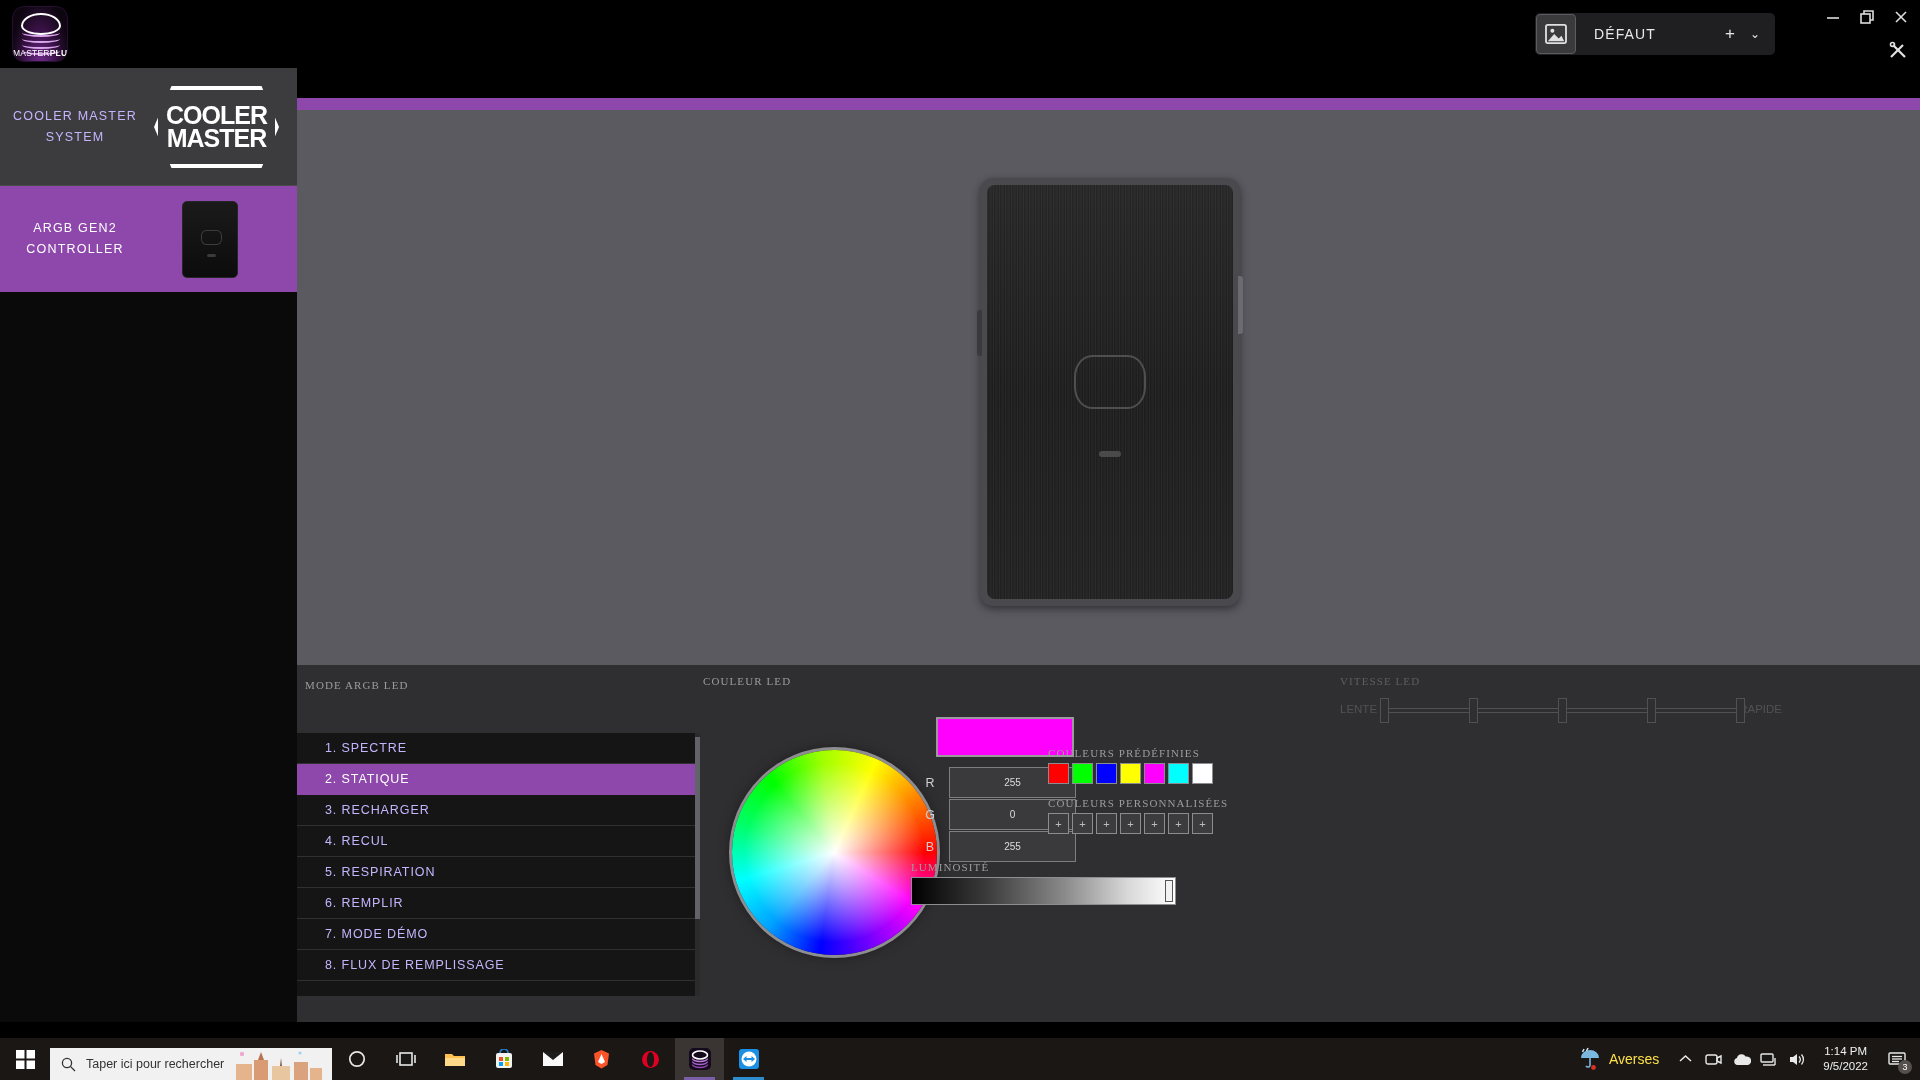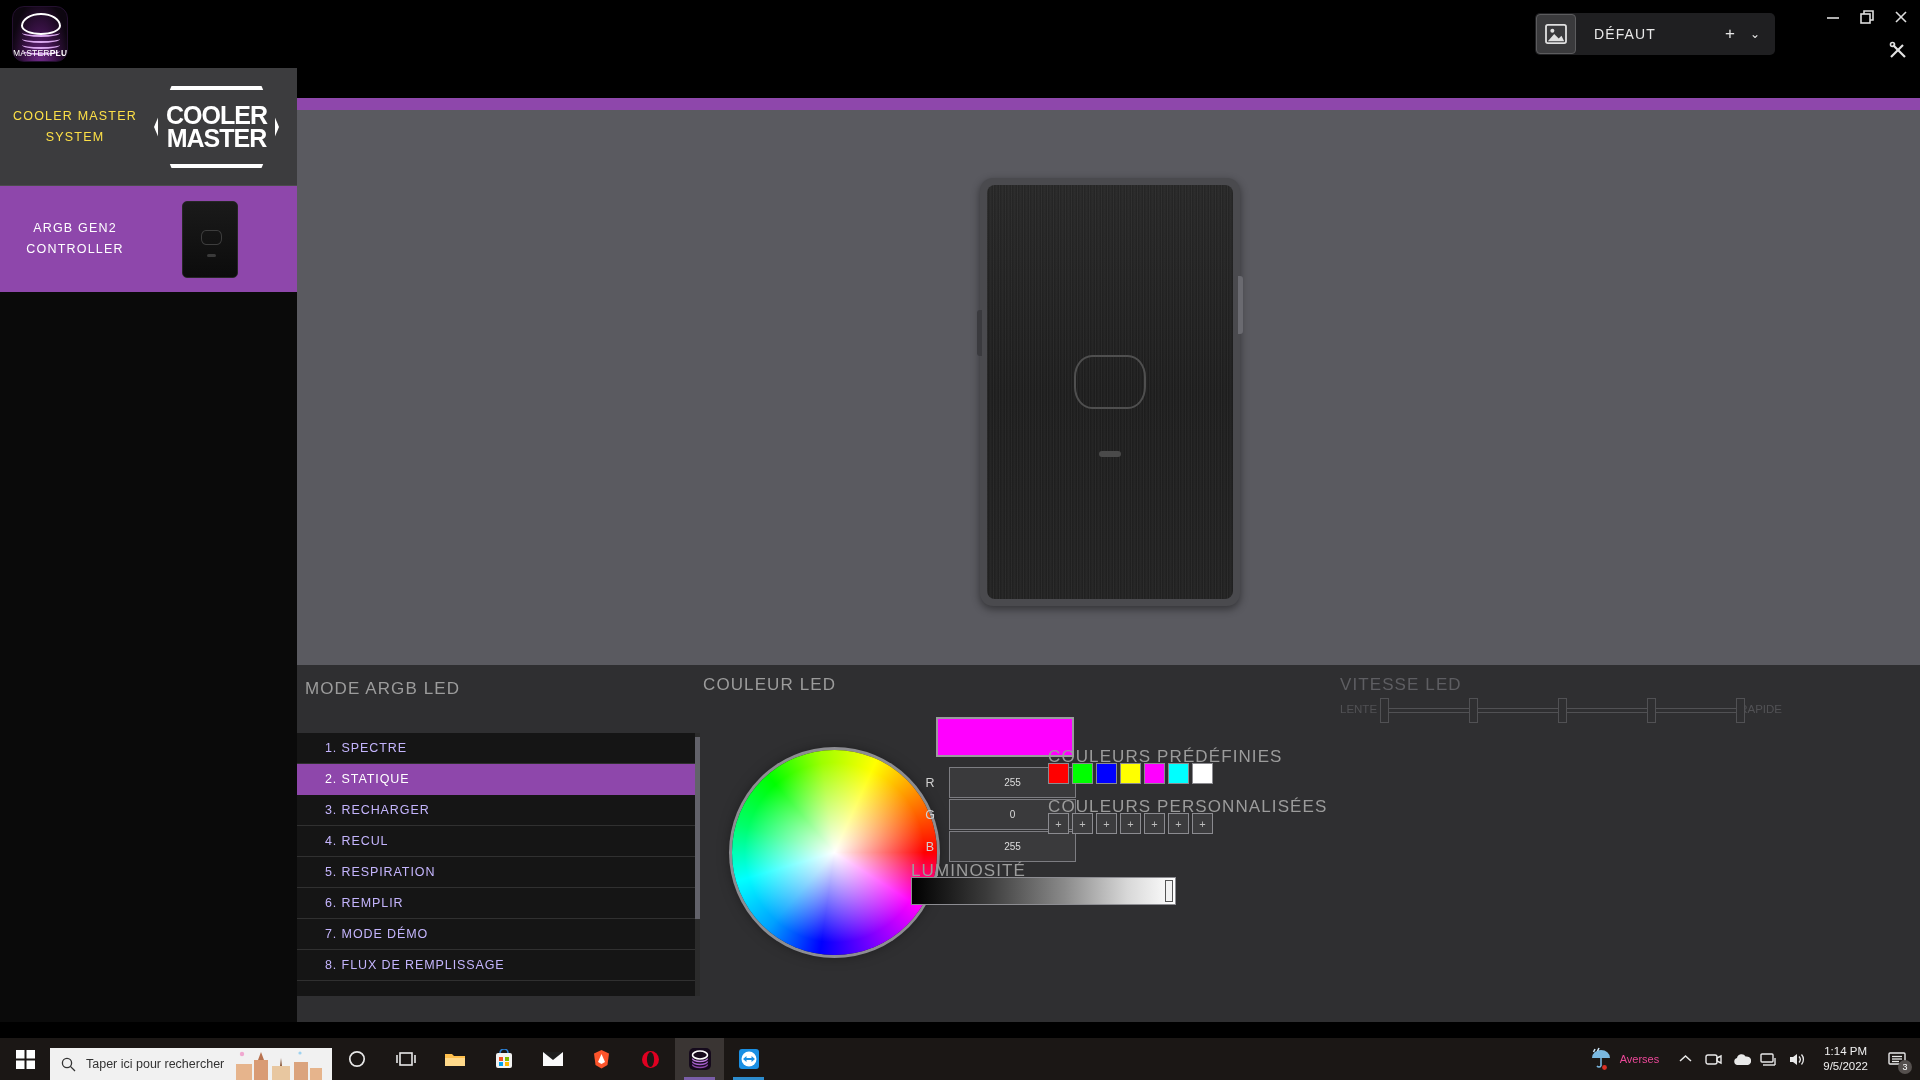--- a/index.html
+++ b/index.html
@@ -32,21 +32,21 @@
   #winctrls { position:absolute; right:10px; top:8px; display:flex; gap:16px; align-items:center; }
   .wc { width:18px; height:18px; position:relative; cursor:pointer; }
   .wc svg { position:absolute; left:0; top:0; }
   #tools-btn { position:absolute; right:12px; top:40px; width:20px; height:20px; cursor:pointer; }
 
   
   #sidebar { position:absolute; left:0; top:68px; width:297px; height:954px; background:#0a0a0a; }
   #sys-card { position:relative; height:118px; background:#3c3c3e; border-bottom:1px solid #4b4b4d;
               display:flex; align-items:center; }
   #sys-label { width:150px; text-align:center; font-size:12.5px; line-height:21px; letter-spacing:1.2px;
-               color:#fde047; font-family:"Liberation Sans Narrow","Liberation Sans",sans-serif; }
+               color:#c4b5fd; font-family:"Liberation Sans Narrow","Liberation Sans",sans-serif; }
   #cm-logo { position:absolute; right:18px; top:18px; width:125px; height:82px; }
   #cm-logo .hex { position:absolute; inset:0; border:4px solid #fff;
                   clip-path:polygon(14% 0%,86% 0%,100% 50%,86% 100%,14% 100%,0% 50%);
                   background:transparent; }
   #cm-logo .txt { position:absolute; inset:0; display:flex; flex-direction:column; align-items:center;
                   justify-content:center; color:#fff; font-weight:800; line-height:.92;
                   font-family:"Liberation Sans Narrow","Liberation Sans",sans-serif; }
   #cm-logo .txt span:nth-child(1){ font-size:25px; letter-spacing:-1px; }
   #cm-logo .txt span:nth-child(2){ font-size:25px; letter-spacing:-1px; }
 
@@ -77,22 +77,22 @@
                 linear-gradient(180deg,#262626 0%,#1d1d1d 50%,#212121 100%); }
   #dev-face .hexbig { position:absolute; left:50%; top:170px; transform:translateX(-50%);
                       width:72px; height:54px; border:2px solid #4f4f4f; border-radius:18px/22px; }
   #dev-face .dashbig { position:absolute; left:50%; top:266px; transform:translateX(-50%);
                        width:22px; height:6px; background:#4a4a4a; border-radius:3px; }
   #dev-left-nub { position:absolute; left:-3px; top:132px; width:5px; height:46px; background:#3a3a3e; border-radius:3px 0 0 3px; }
   #dev-right-nub { position:absolute; right:-3px; top:98px; width:5px; height:58px; background:#6a6a70; border-radius:0 3px 3px 0; }
 
   
   #bottom { position:absolute; left:297px; top:665px; width:1623px; height:357px; background:#2f2f31; }
-  .sec-title { position:absolute; font-size:17px; letter-spacing:1.1px; color:#9c9c9c;
-               font-family:Liberation Sans, sans-serif; }
+  .sec-title { position:absolute; font-size:11px; letter-spacing:1.1px; color:#9c9c9c;
+               font-family:Liberation Serif, serif; }
 
   
   #mode-title { left:8px; top:14px; }
   #mode-list { position:absolute; left:0px; top:68px; width:403px; height:263px; overflow:hidden; background:#151515; }
   .mode-item { height:31px; display:flex; align-items:center; padding-left:28px; cursor:pointer;
                font-size:12.5px; letter-spacing:.9px; color:#c4b5fd; border-bottom:1px solid #303030;
                font-family:"Liberation Sans Narrow","Liberation Sans",sans-serif; }
   .mode-item.sel { background:#8e47ab; color:#fff; border-bottom-color:#8e47ab; }
   #mode-scroll-track { position:absolute; left:398px; top:68px; width:5px; height:263px; background:#2b2b2b; }
   #mode-scroll-thumb { position:absolute; left:398px; top:72px; width:5px; height:182px; background:#62626a; cursor:pointer; }
@@ -146,21 +146,21 @@
   #tb-search { width:282px; height:32px; background:#f1f1f1; display:flex; align-items:center; cursor:text; position:relative; overflow:hidden; }
   #tb-search .sicon { width:36px; display:flex; align-items:center; justify-content:center; color:#333; font-size:14px; }
   #tb-search .stxt { font-size:12.5px; color:#333; font-family:"Liberation Sans", sans-serif; }
   #tb-search .city { position:absolute; right:0; bottom:0; width:104px; height:32px; }
   .tb-ic { width:49px; height:42px; display:flex; align-items:center; justify-content:center; cursor:pointer; position:relative; }
   .tb-ic.active { background:#3a3533; }
   .tb-ic.active::after { content:""; position:absolute; bottom:0; left:9px; width:31px; height:3px; background:#7a5ea8; }
   .tb-ic.open::after { content:""; position:absolute; bottom:0; left:9px; width:31px; height:3px; background:#2d8ccd; }
   #tray { margin-left:auto; display:flex; align-items:center; height:42px; padding-right:6px; }
   #weather { display:flex; align-items:center; gap:7px; padding:0 12px; cursor:pointer; }
-  #weather .wtxt { font-size:11px; color:#ec4899; }
+  #weather .wtxt { font-size:14px; color:#fde047; }
   .tr-ic { width:28px; height:42px; display:flex; align-items:center; justify-content:center; cursor:pointer; color:#e9e9e9; }
   #clock { text-align:center; line-height:15px; font-size:11.5px; color:#f0f0f0; padding:0 12px; cursor:pointer; }
   #notif { width:34px; height:42px; display:flex; align-items:center; justify-content:center; cursor:pointer; position:relative; }
   #notif .badge { position:absolute; right:2px; bottom:6px; width:14px; height:14px; border-radius:50%;
                   background:#55504e; color:#fff; font-size:9px; display:flex; align-items:center; justify-content:center; }
 </style>
 </head>
 <body>
 
 <div id="titlebar">

